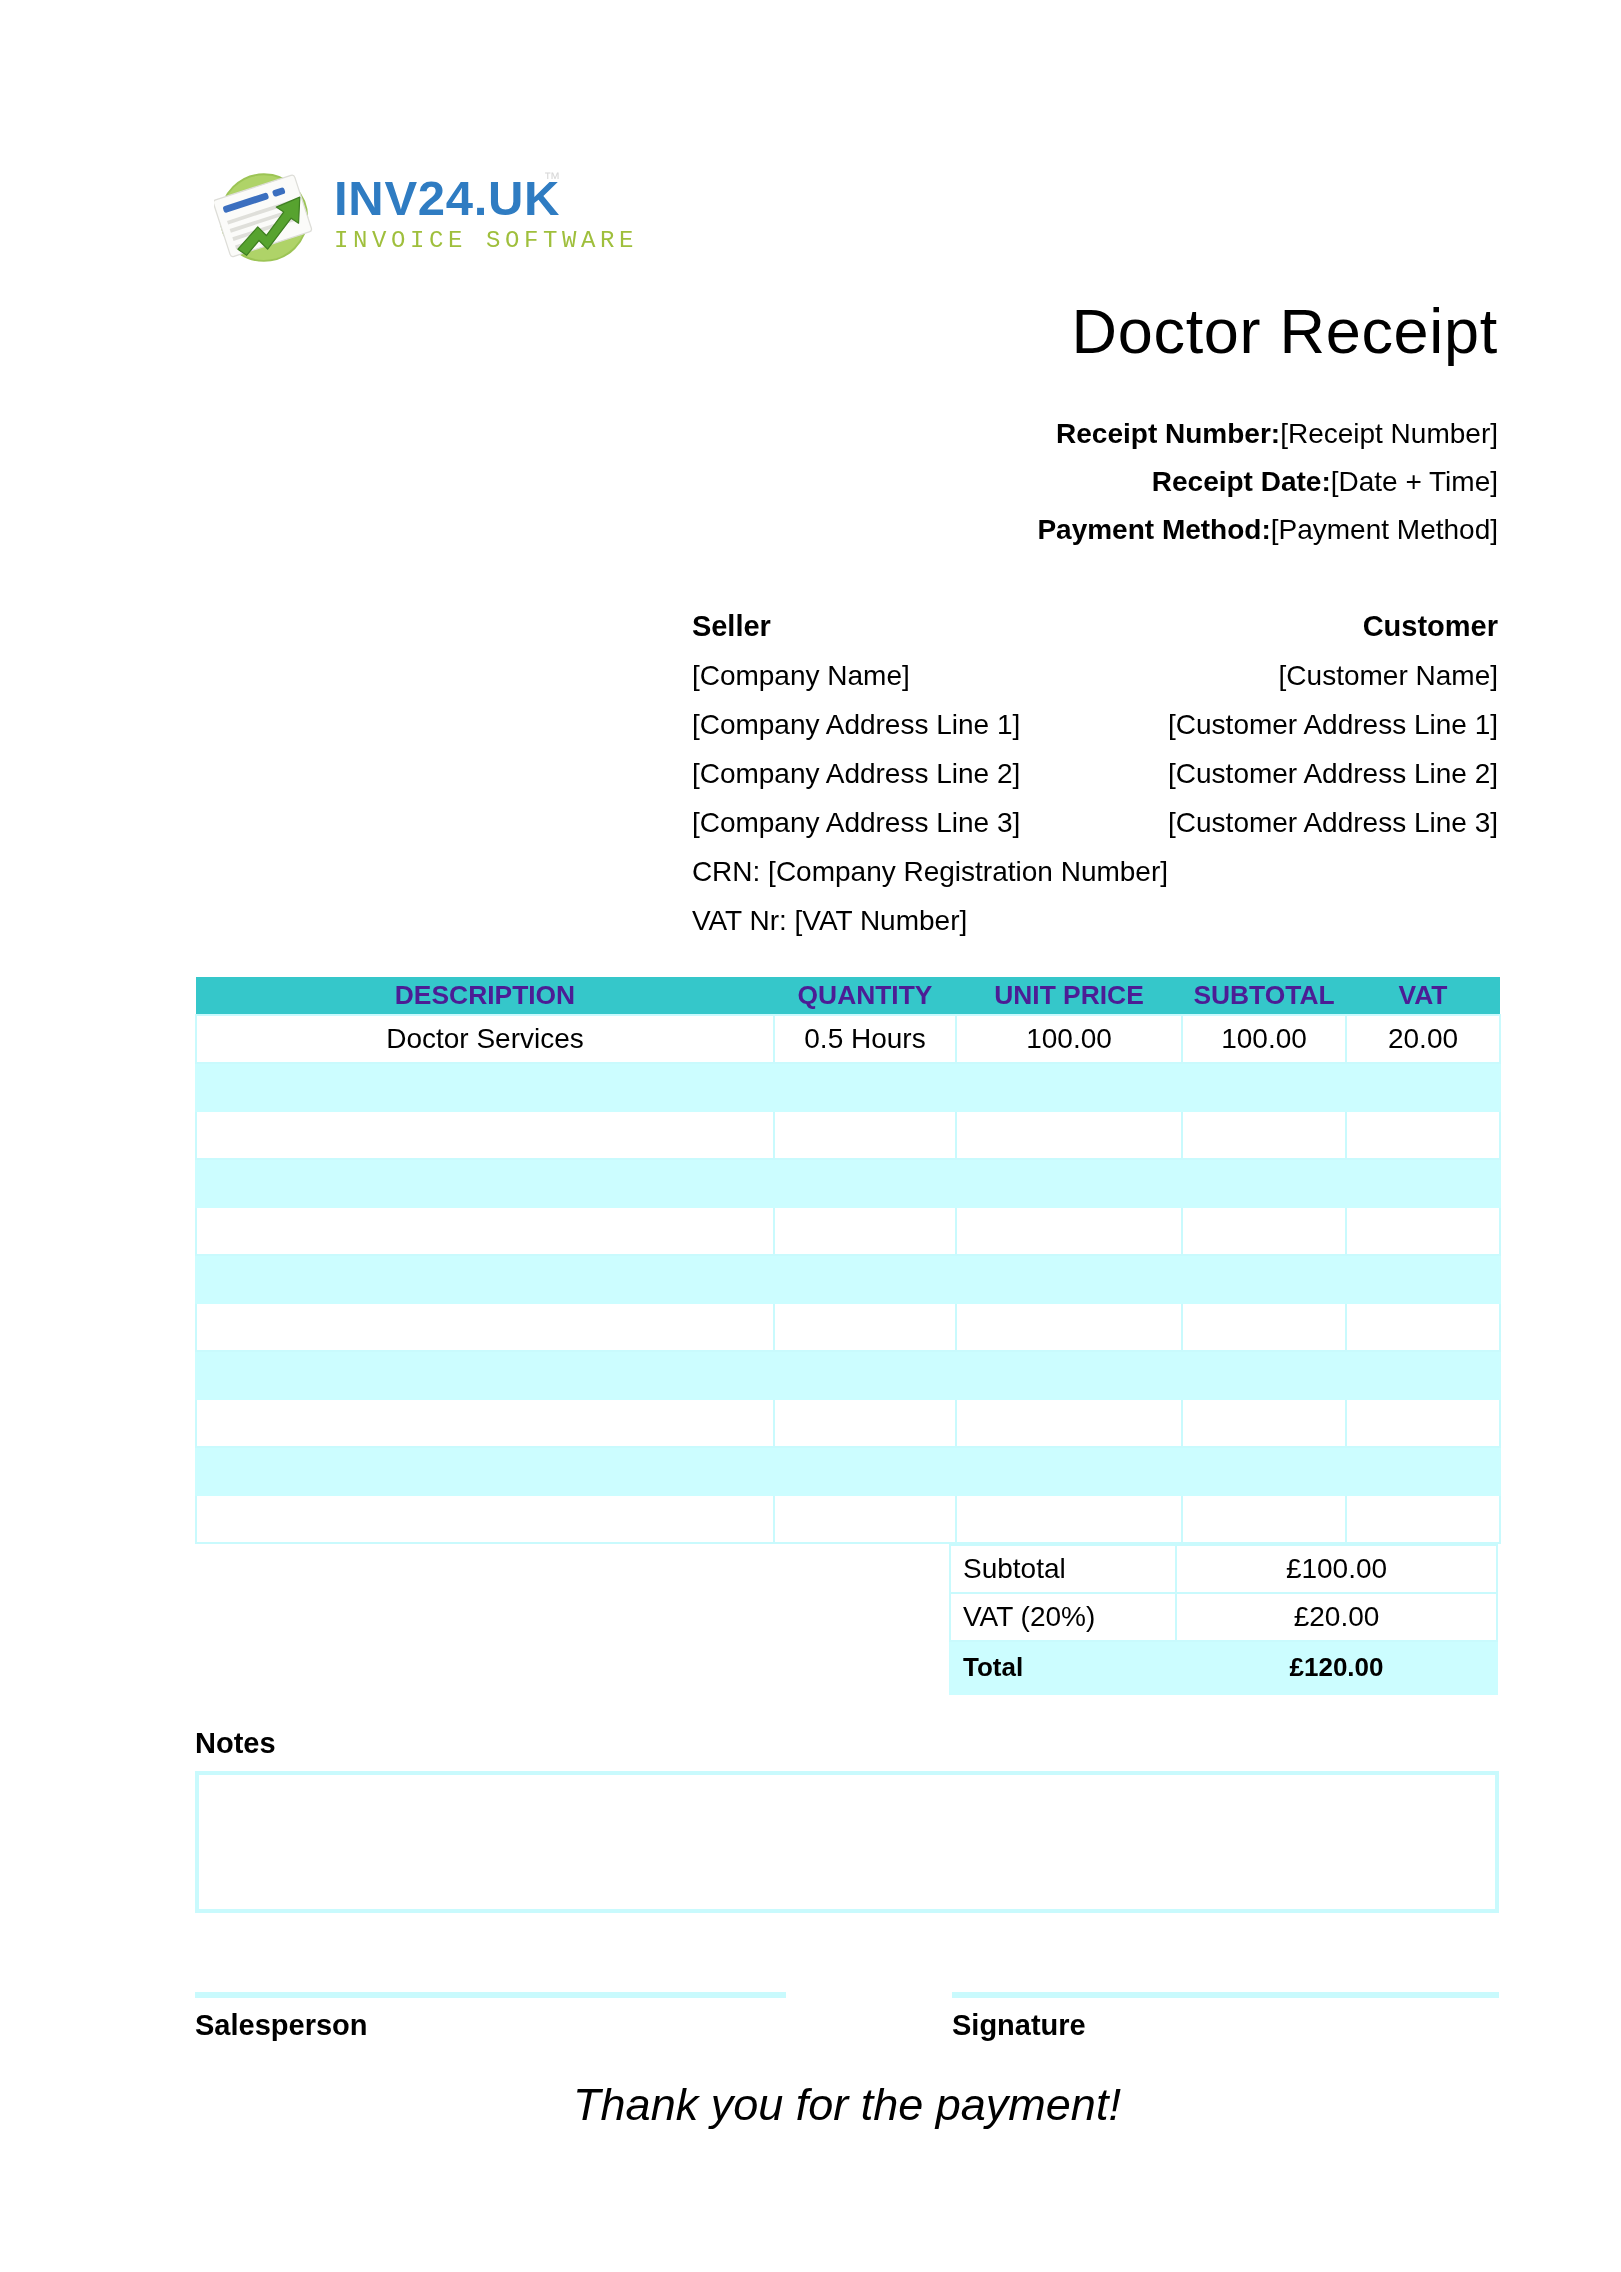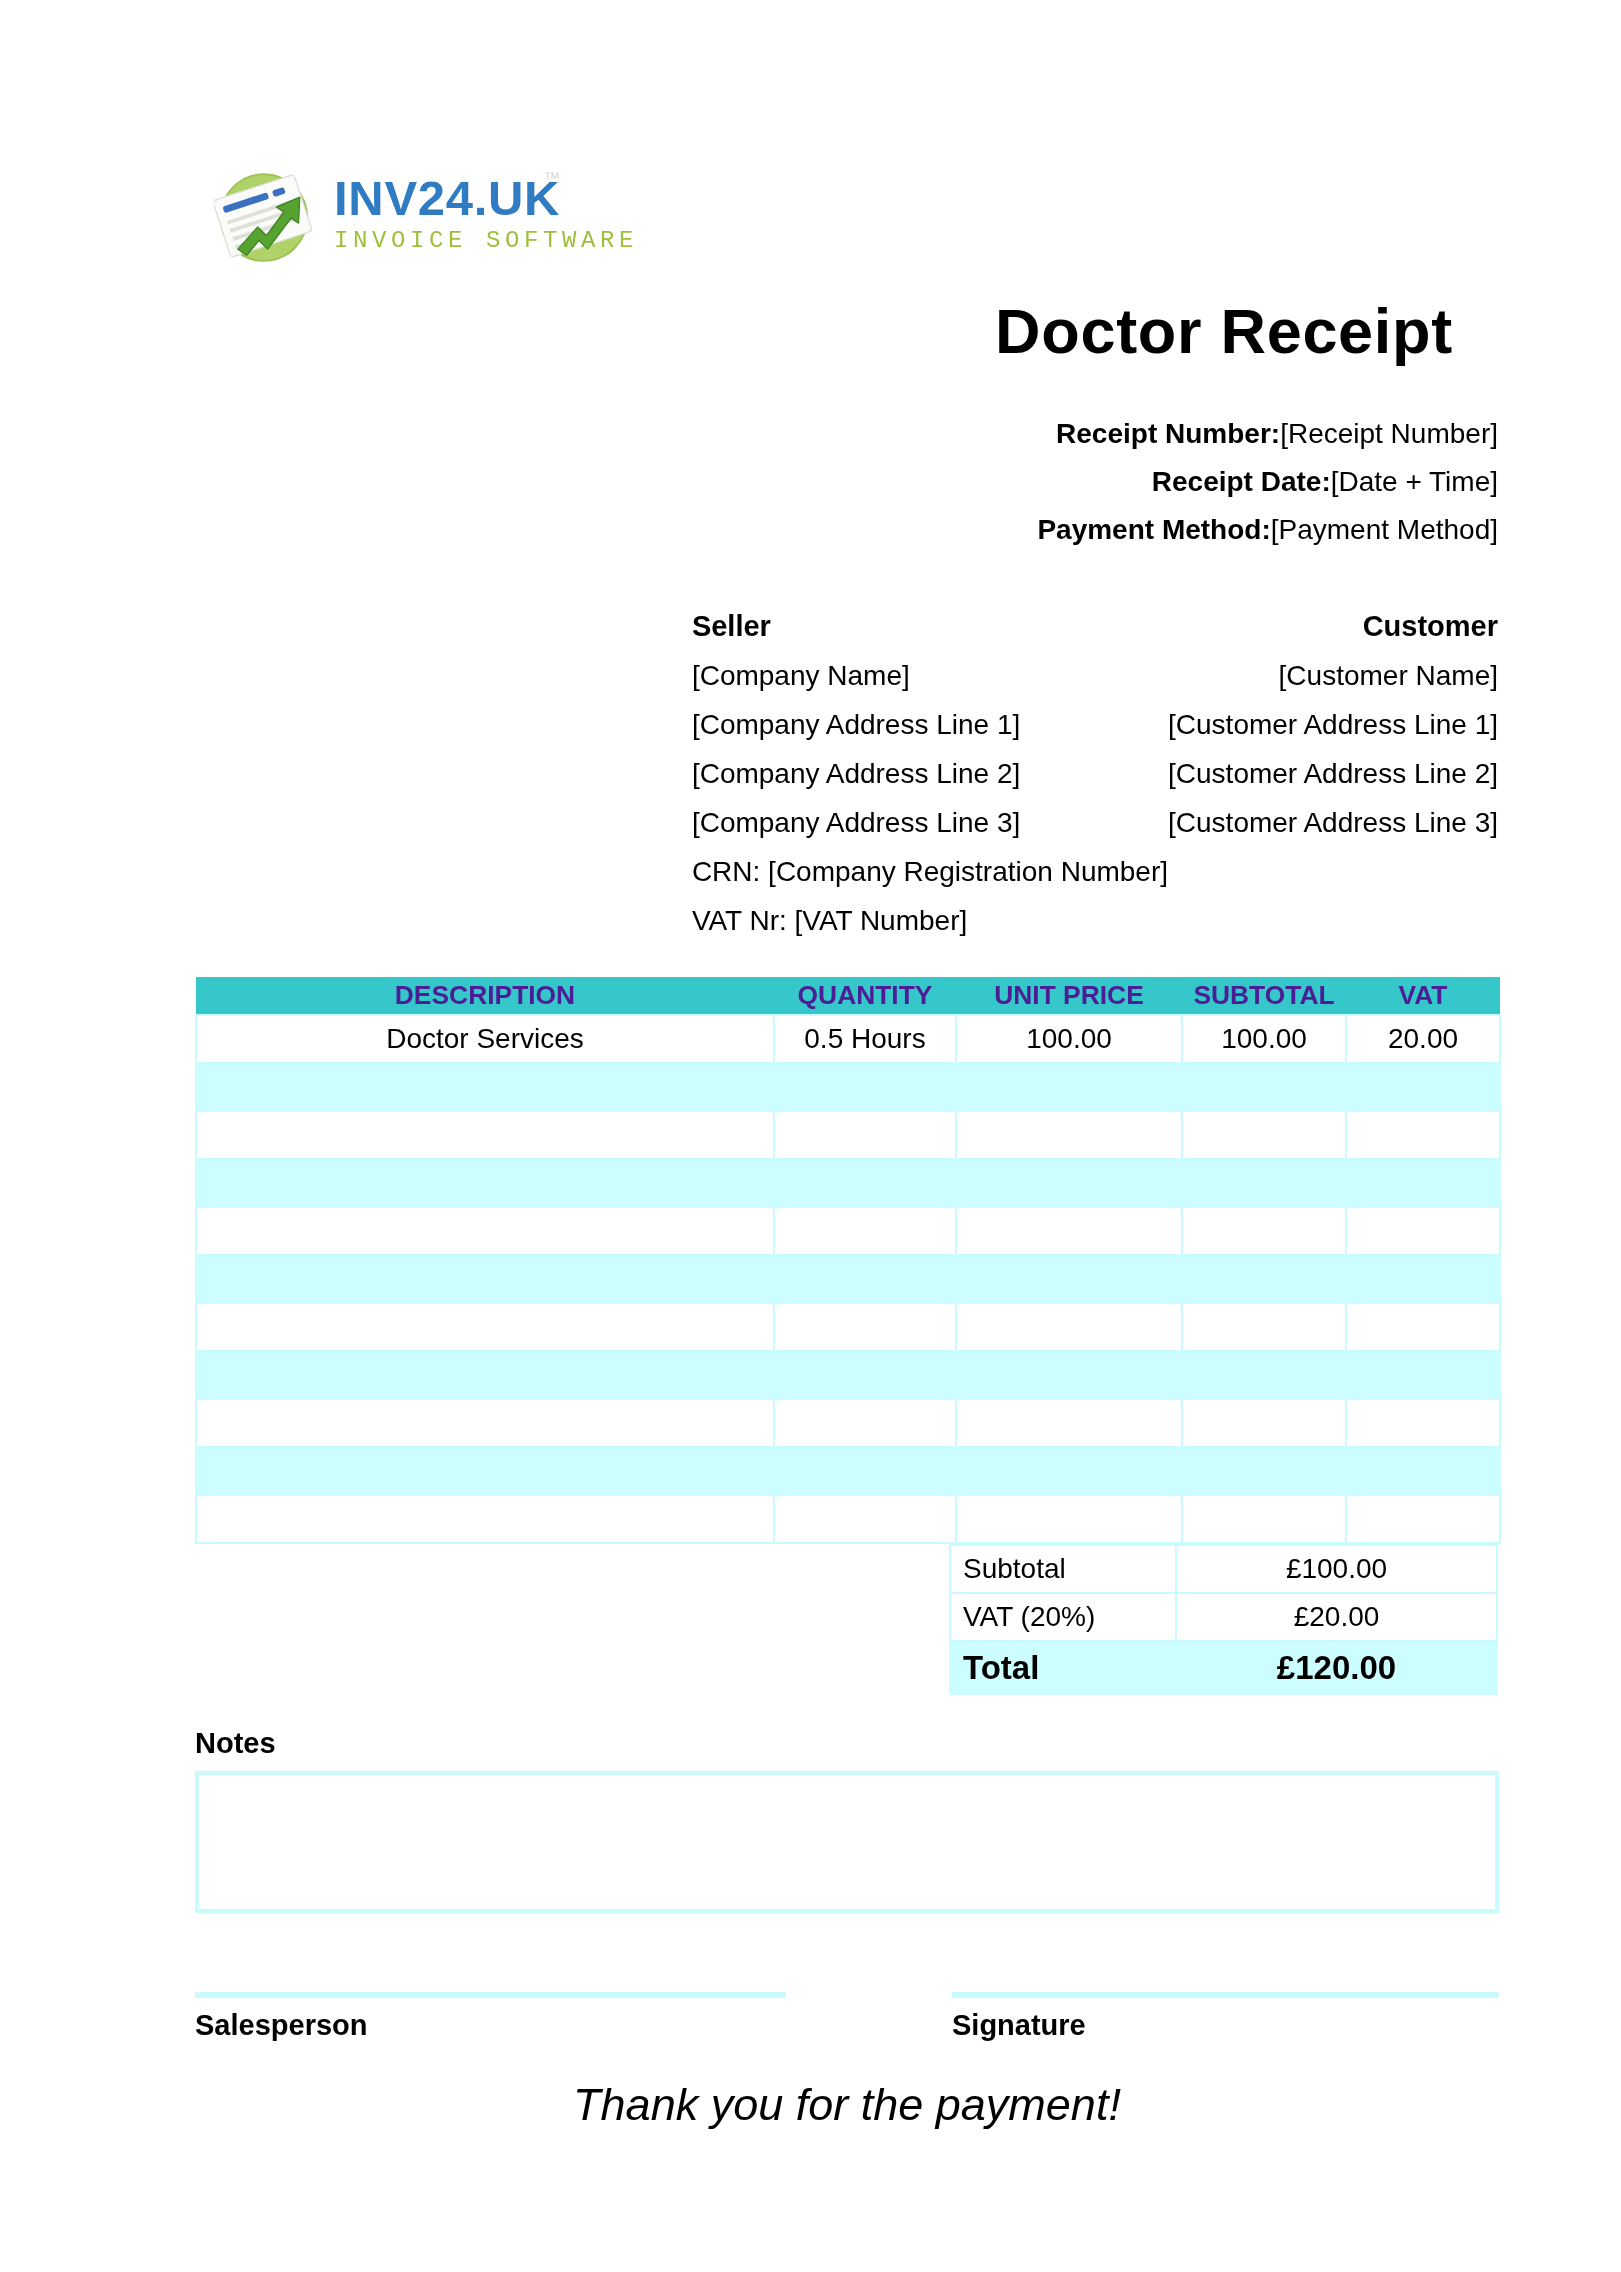--- a/index.html
+++ b/index.html
@@ -27,21 +27,21 @@
   
   .logo-row{display:flex;align-items:center;gap:14.5px;height:99px;margin-left:18.5px;position:relative;}
   .logo-icon{width:106px;height:99px;flex:0 0 auto;}
   .logo-text{display:flex;flex-direction:column;justify-content:center;}
   .brand{font-size:49px;font-weight:bold;color:var(--brand-blue);letter-spacing:0.7px;line-height:46px;}
   .tagline{font-size:24px;color:var(--brand-green);letter-spacing:4.6px;margin-top:6.6px;font-family:Liberation Mono, monospace;}
   .tm{position:absolute;left:330px;top:4px;font-size:17px;color:#d9d9d9;}
 
   
   .title-band{margin-top:32px;display:flex;justify-content:flex-end;}
-  .doc-title{width:548px;text-align:center;font-size:63px;font-weight:bold;line-height:71px;letter-spacing:0.7px;}
+  .doc-title{width:548px;text-align:right;font-size:63px;font-weight:normal;line-height:71px;letter-spacing:0.7px;}
 
   
   .info-block{margin-top:51px;margin-left:auto;width:548px;}
   .info-row{display:flex;justify-content:flex-end;align-items:baseline;height:48px;font-size:28px;}
   .info-label{font-weight:bold;}
   .info-value{text-align:right;}
 
   
   .parties{margin-top:40px;display:flex;justify-content:flex-end;}
   .party{font-size:28px;line-height:49px;}
@@ -67,21 +67,21 @@
   
   .totals{width:547px;margin-left:auto;table-layout:fixed;}
   .totals td{
     height:48px;font-size:28px;vertical-align:middle;
     border:2px solid var(--cyan-border);background:#ffffff;
   }
   .totals td.t-label{text-align:left;padding-left:12px;}
   .totals td.t-value{text-align:center;}
   .totals tr.total-final td{
     background:var(--cyan);border-color:var(--cyan);
-    font-weight:bold;font-size:33px;height:53px;
+    font-weight:bold;font-size:26px;height:53px;
   }
 
   
   .notes{margin-top:33px;}
   .notes-heading{font-size:29px;font-weight:bold;line-height:30px;}
   .notes-box{
     margin-top:13.2px;width:1304px;height:142px;
     background:#ffffff;border:4px solid var(--cyan-border);
   }
 

